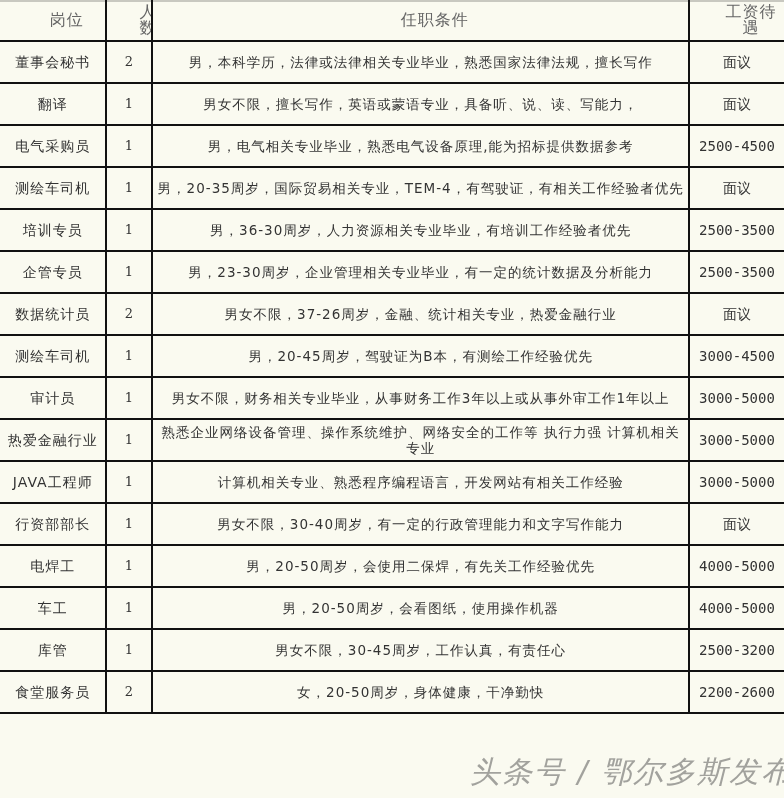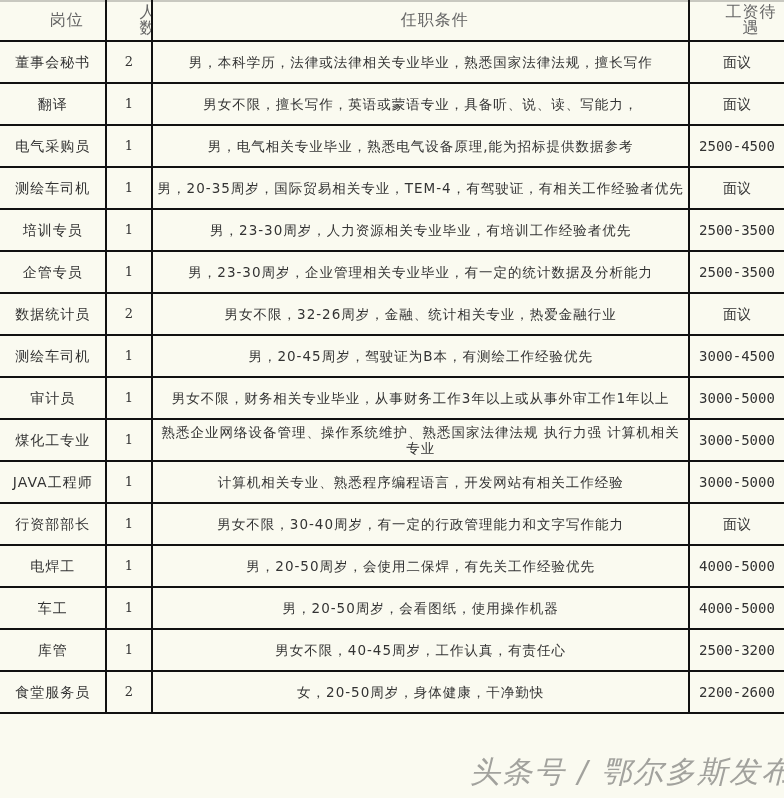--- a/index.html
+++ b/index.html
@@ -63,51 +63,51 @@
       </tr>
       <tr>
         <td>测绘车司机</td>
         <td class="cnt">1</td>
         <td class="req">男，20-35周岁，国际贸易相关专业，TEM-4，有驾驶证，有相关工作经验者优先</td>
         <td class="sal">面议</td>
       </tr>
       <tr>
         <td>培训专员</td>
         <td class="cnt">1</td>
-        <td class="req">男，23-30周岁，人力资源相关专业毕业，有培训工作经验者优先</td>
+        <td class="req">男，36-30周岁，人力资源相关专业毕业，有培训工作经验者优先</td>
         <td class="sal">2500-3500</td>
       </tr>
       <tr>
         <td>企管专员</td>
         <td class="cnt">1</td>
         <td class="req">男，23-30周岁，企业管理相关专业毕业，有一定的统计数据及分析能力</td>
         <td class="sal">2500-3500</td>
       </tr>
       <tr>
         <td>数据统计员</td>
         <td class="cnt">2</td>
-        <td class="req">男女不限，32-26周岁，金融、统计相关专业，热爱金融行业</td>
+        <td class="req">男女不限，37-26周岁，金融、统计相关专业，热爱金融行业</td>
         <td class="sal">面议</td>
       </tr>
       <tr>
         <td>测绘车司机</td>
         <td class="cnt">1</td>
         <td class="req">男，20-45周岁，驾驶证为B本，有测绘工作经验优先</td>
         <td class="sal">3000-4500</td>
       </tr>
       <tr>
         <td>审计员</td>
         <td class="cnt">1</td>
         <td class="req">男女不限，财务相关专业毕业，从事财务工作3年以上或从事外审工作1年以上</td>
         <td class="sal">3000-5000</td>
       </tr>
       <tr>
-        <td>煤化工专业</td>
+        <td>热爱金融行业</td>
         <td class="cnt">1</td>
-        <td class="req">熟悉企业网络设备管理、操作系统维护、熟悉国家法律法规 执行力强 计算机相关专业</td>
+        <td class="req">熟悉企业网络设备管理、操作系统维护、网络安全的工作等 执行力强 计算机相关专业</td>
         <td class="sal">3000-5000</td>
       </tr>
       <tr>
         <td>JAVA工程师</td>
         <td class="cnt">1</td>
         <td class="req">计算机相关专业、熟悉程序编程语言，开发网站有相关工作经验</td>
         <td class="sal">3000-5000</td>
       </tr>
       <tr>
         <td>行资部部长</td>
@@ -123,21 +123,21 @@
       </tr>
       <tr>
         <td>车工</td>
         <td class="cnt">1</td>
         <td class="req">男，20-50周岁，会看图纸，使用操作机器</td>
         <td class="sal">4000-5000</td>
       </tr>
       <tr>
         <td>库管</td>
         <td class="cnt">1</td>
-        <td class="req">男女不限，40-45周岁，工作认真，有责任心</td>
+        <td class="req">男女不限，30-45周岁，工作认真，有责任心</td>
         <td class="sal">2500-3200</td>
       </tr>
       <tr>
         <td>食堂服务员</td>
         <td class="cnt">2</td>
         <td class="req">女，20-50周岁，身体健康，干净勤快</td>
         <td class="sal">2200-2600</td>
       </tr>
     </tbody>
 </table>

